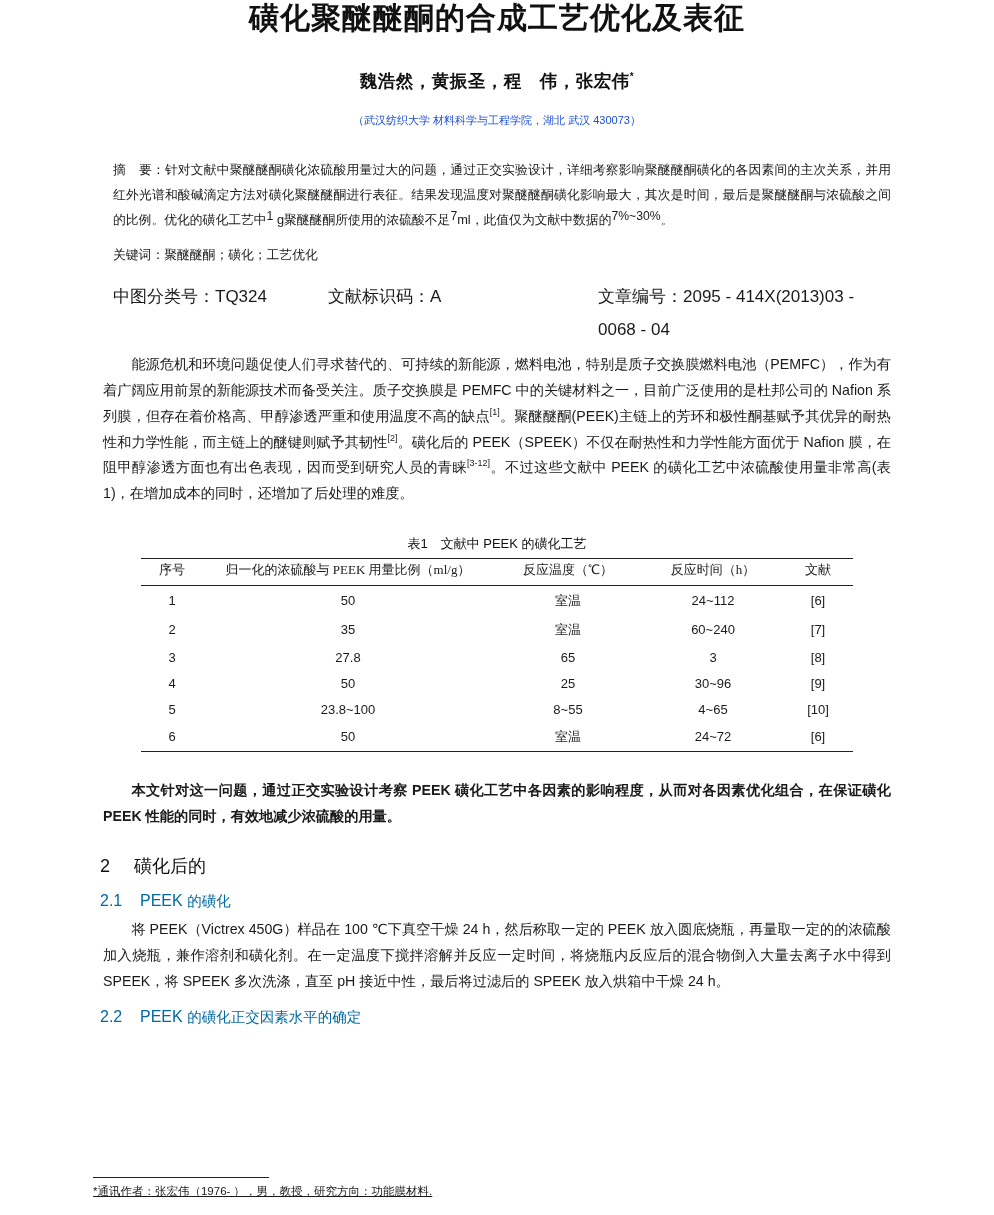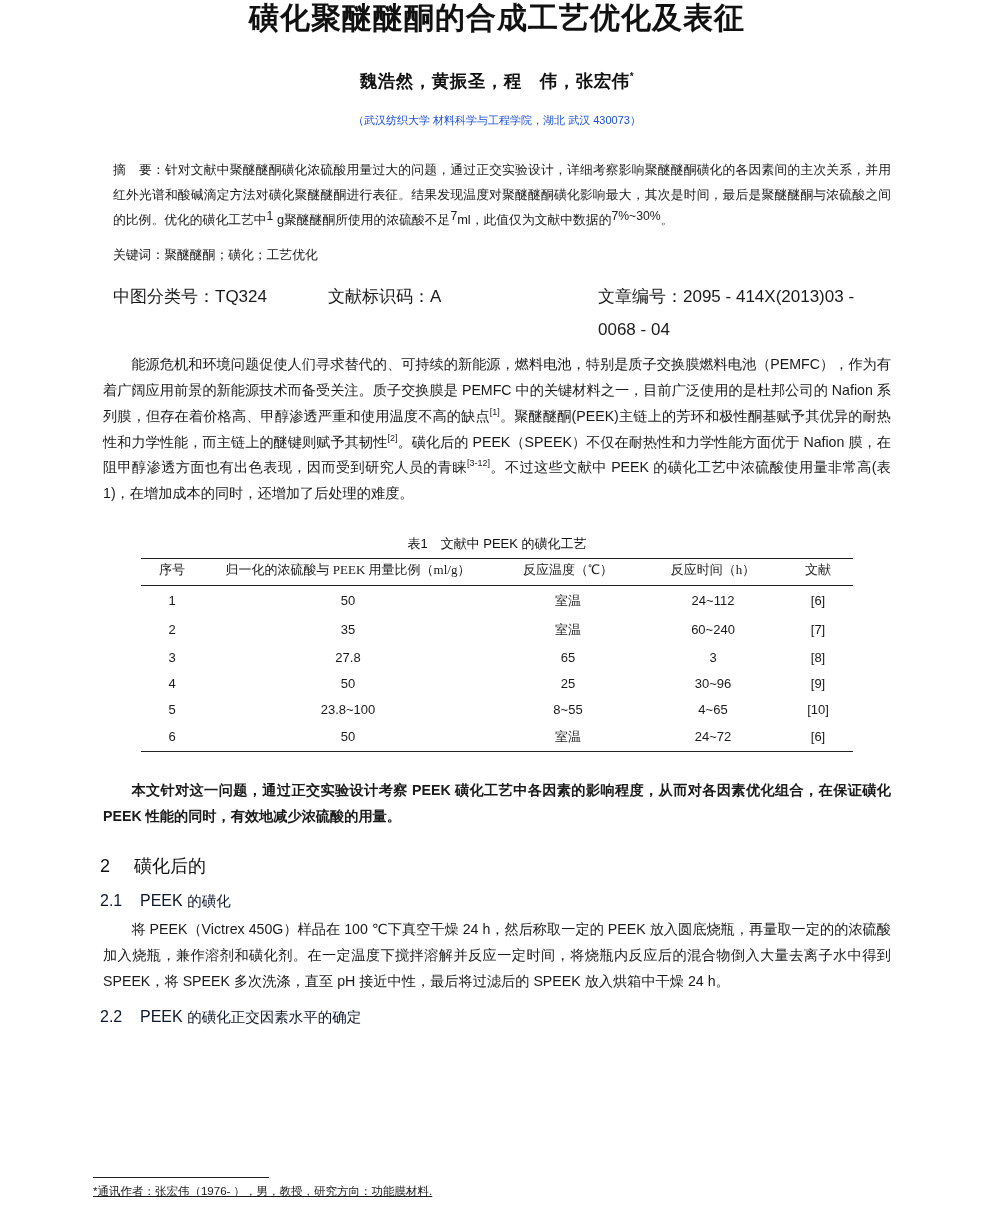--- a/index.html
+++ b/index.html
@@ -84,21 +84,21 @@
   
   .h1 {
     font-size: 18px;
     margin: 42px 0 0 100px;
     color: #111;
   }
   .h1 .num { display: inline-block; width: 34px; }
   .h2 {
     font-size: 16px;
     margin: 14px 0 0 100px;
-    color: #0f172a;
+    color: #0369a1;
   }
   .h2 .num { display: inline-block; width: 40px; }
   .h2 .lite { font-size: 14.5px; }
 
   
   .body-p {
     margin: 6px 103px 0 103px;
     font-size: 14.2px;
     line-height: 1.82;
     text-align: justify;

